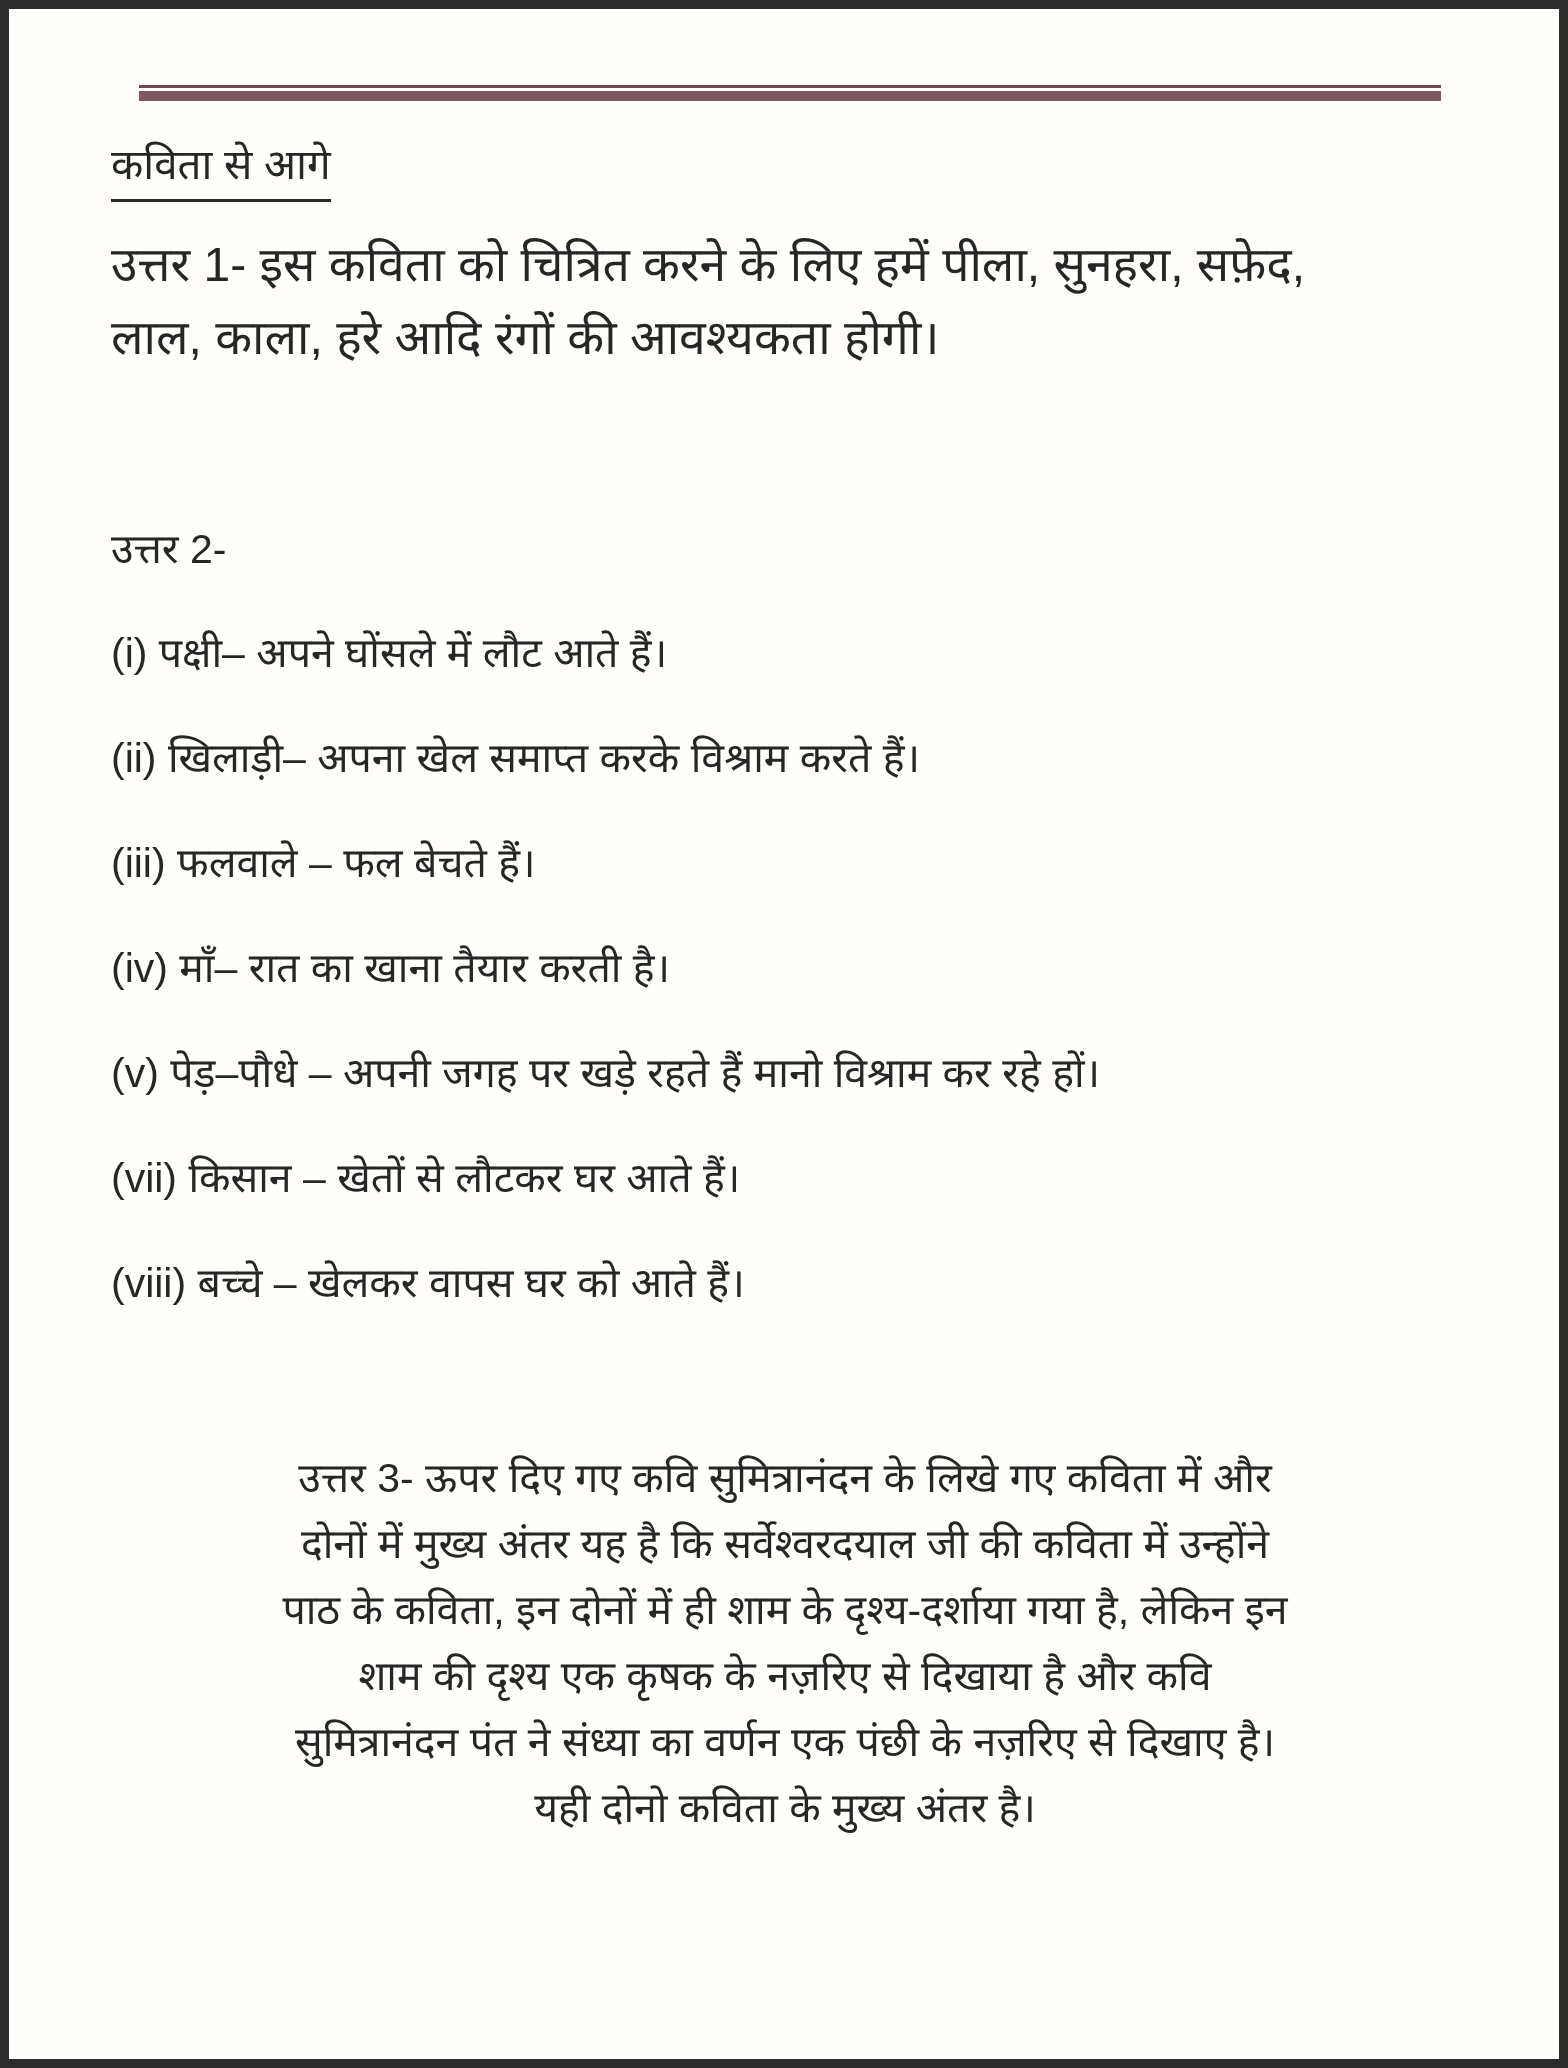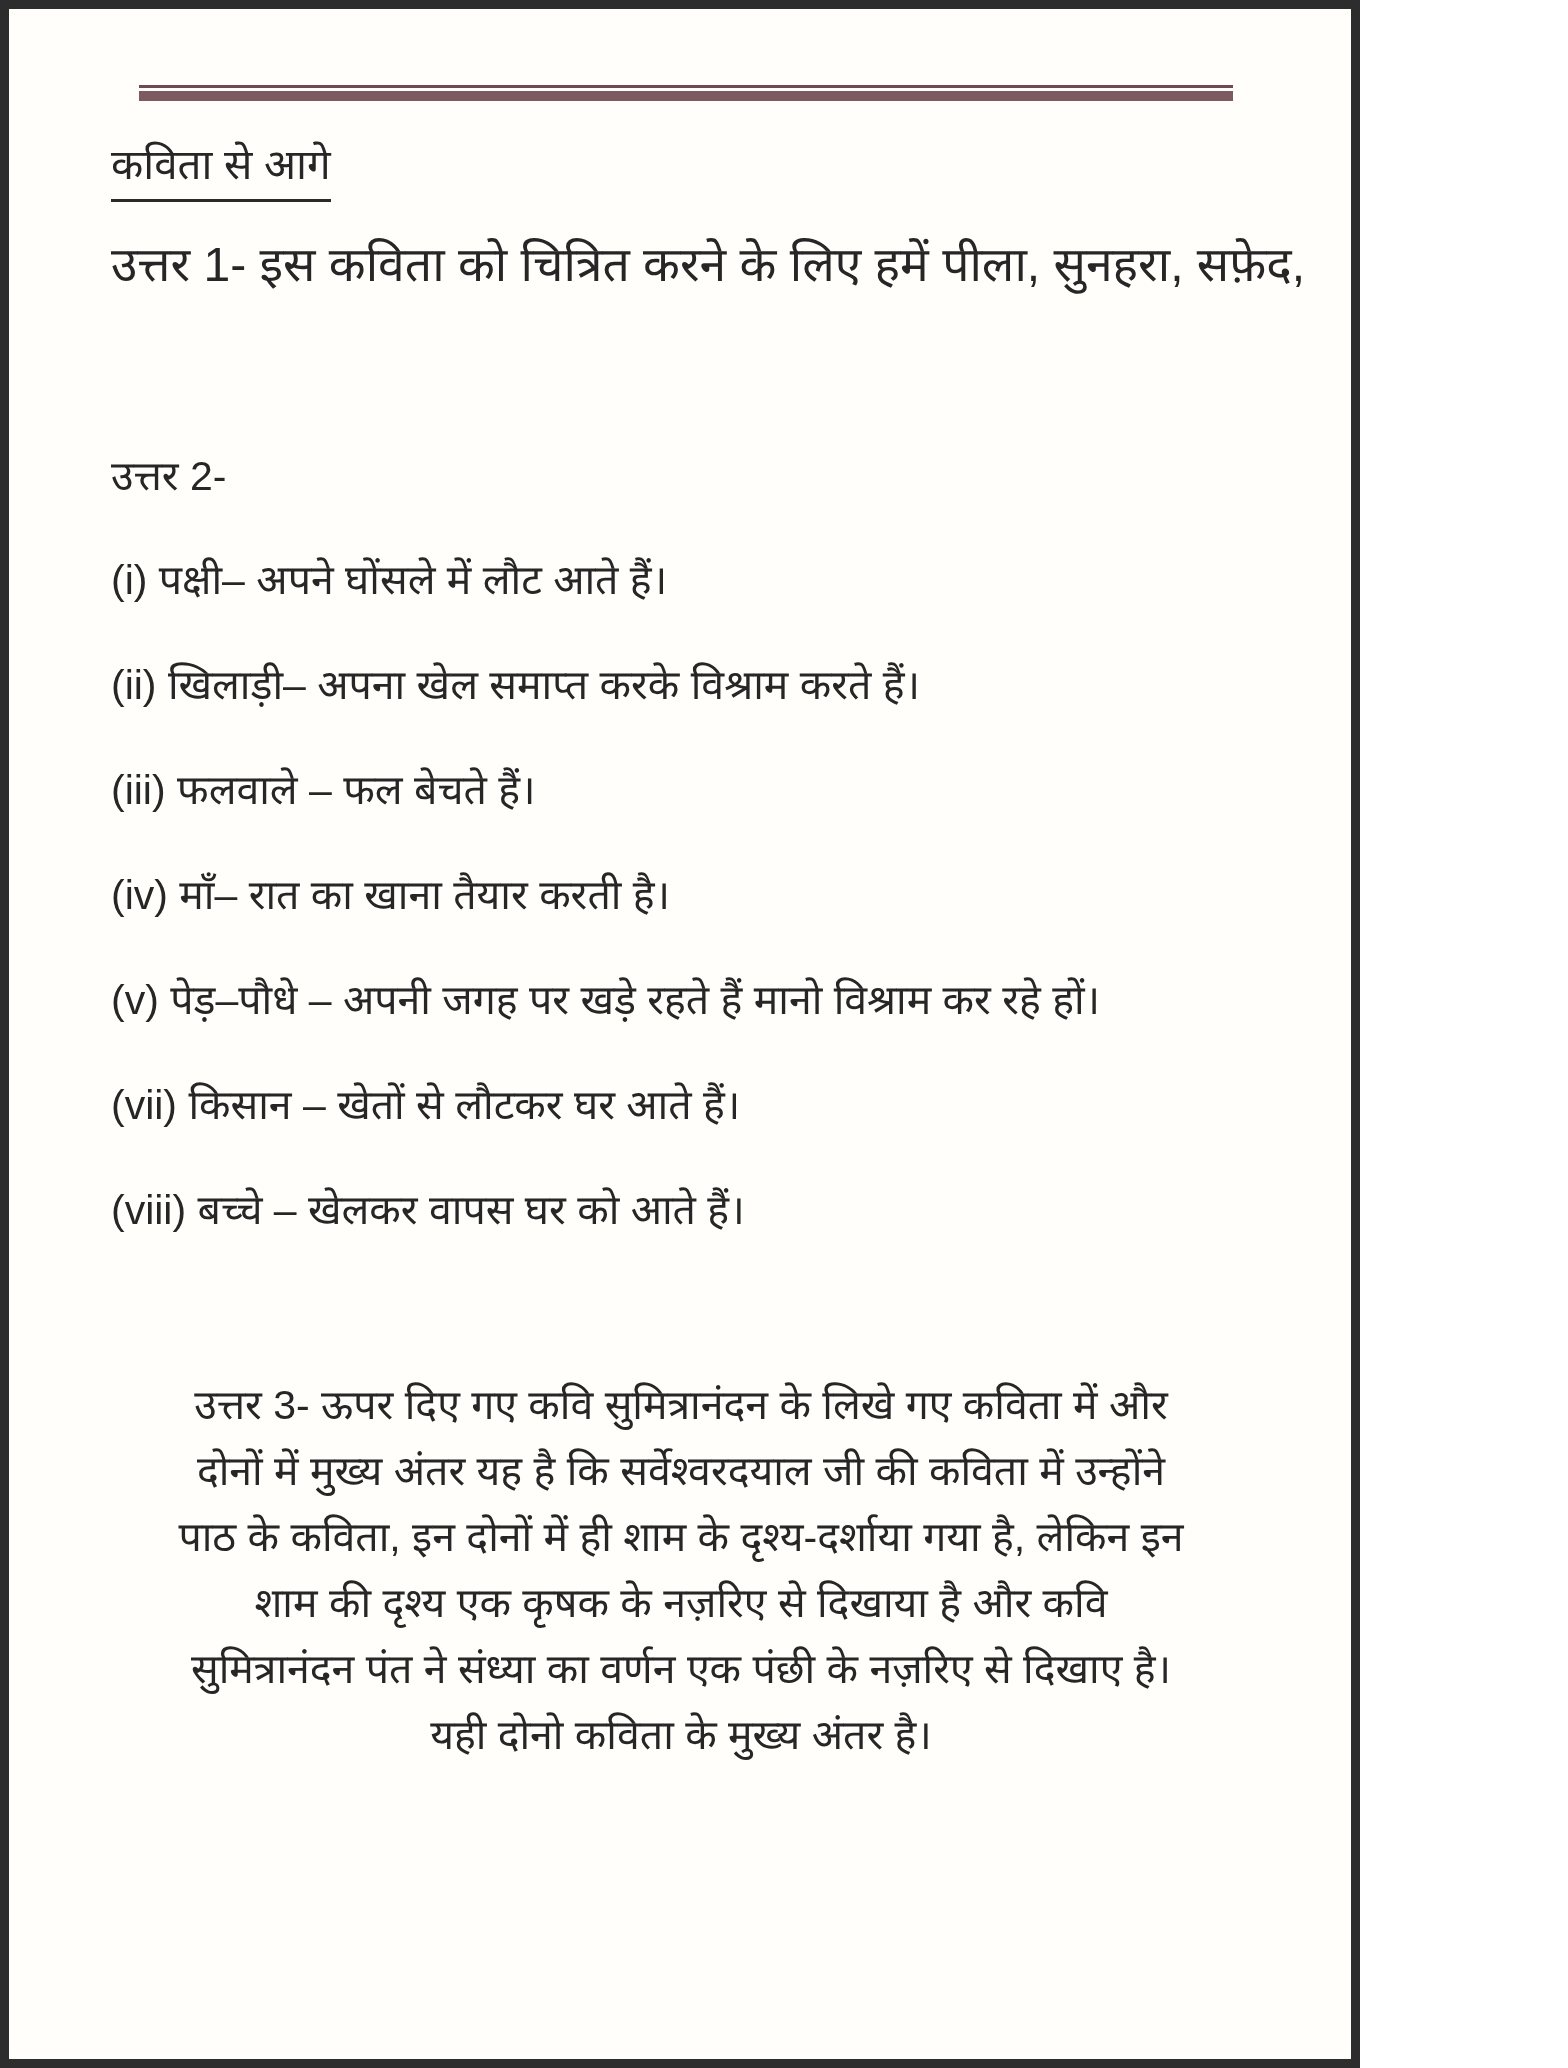--- a/index.html
+++ b/index.html
@@ -1,21 +1,21 @@
 <!DOCTYPE html>
 <html><head>
 <meta charset="utf-8">
 <style>
   html, body {
     margin: 0;
     padding: 0;
     background: #ffffff;
   }
   .page {
-    width: 1360px;
+    width: 1568px;
     height: 2068px;
     box-sizing: border-box;
     background: #fffefa;
     border: 9px solid #2d2d2d;
     font-family: "Liberation Sans", "DejaVu Sans", sans-serif;
     color: #262626;
     overflow: hidden;
   }
   .content {
     padding: 76px 100px 0 102px;
@@ -79,20 +79,21 @@
       <div class="rule-gap"></div>
       <div class="rule-thick" style="background:#7d5a5f;"></div>
     </div>
 
     <h1 class="page-title">
       <span class="title-underline">कविता से आगे</span>
     </h1>
 
     <div class="para answer1">
       <div class="line">उत्तर 1- इस कविता को चित्रित करने के लिए हमें पीला, सुनहरा, सफ़ेद,</div>
+      <div class="line">लाल, काला, हरे आदि रंगों की आवश्यकता होगी।</div>
     </div>
 
     <div class="answer2-label">उत्तर 2-</div>
 
     <div>
       <div class="list-item">(i) पक्षी– अपने घोंसले में लौट आते हैं।</div>
       <div class="list-item">(ii) खिलाड़ी– अपना खेल समाप्त करके विश्राम करते हैं।</div>
       <div class="list-item">(iii) फलवाले – फल बेचते हैं।</div>
       <div class="list-item">(iv) माँ– रात का खाना तैयार करती है।</div>
       <div class="list-item">(v) पेड़–पौधे – अपनी जगह पर खड़े रहते हैं मानो विश्राम कर रहे हों।</div>

